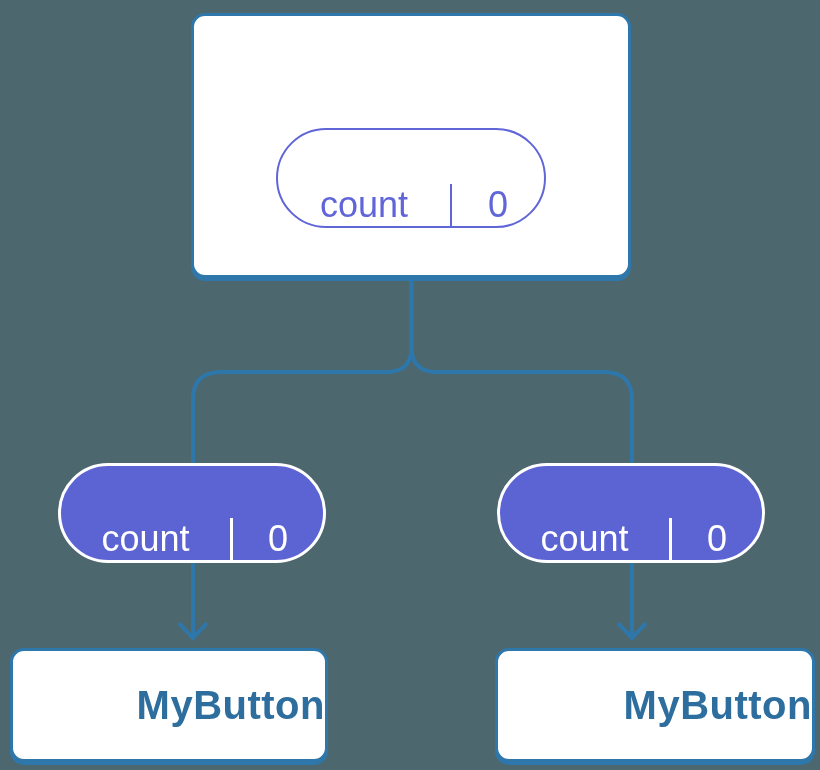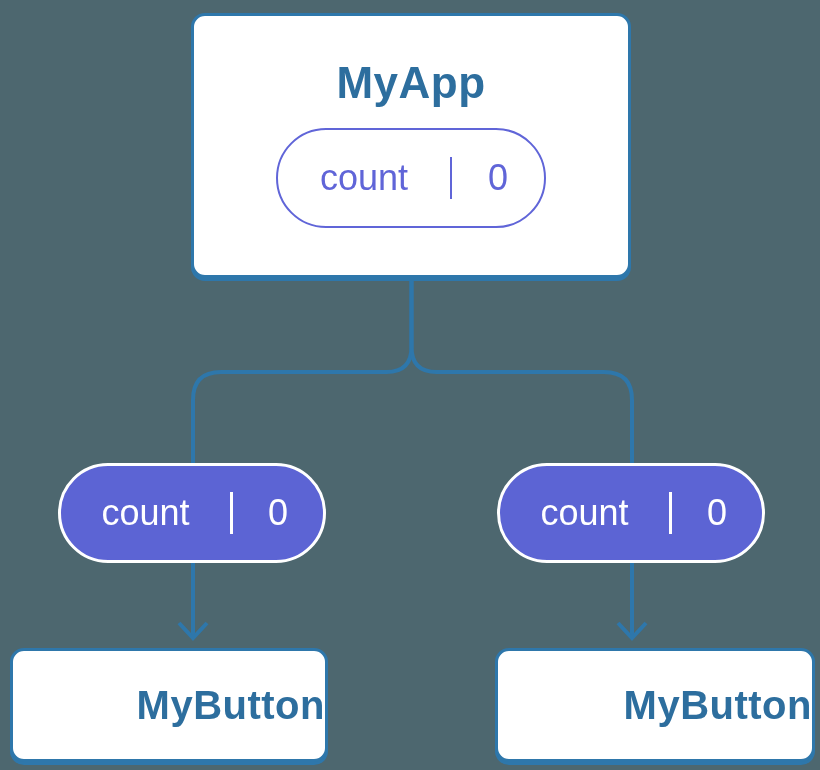--- a/index.html
+++ b/index.html
@@ -38,21 +38,21 @@
   }
   .card-leaf{
     display:flex;align-items:center;justify-content:flex-end;
   }
   .card-leaf .node-title{
     font-size:40px;font-weight:700;color:var(--label);letter-spacing:0.5px;
   }
   .card-leaf-left{left:10px;top:648px;width:318px;height:114px;}
   .card-leaf-right{left:495px;top:648px;width:320px;height:114px;}
   .pill{
-    display:flex;align-items:center;
+    display:flex;align-items:flex-end;
     border-radius:999px;
     font-size:36px;
     z-index:3;
   }
   .pill-outlined{
     position:absolute;left:50%;top:112px;transform:translateX(-50%);
     width:270px;height:100px;
     background:var(--white);
     border:2.5px solid var(--purple-outline);
     color:var(--purple-outline);
@@ -85,21 +85,20 @@
   <svg class="connectors" width="820" height="770" viewBox="0 0 820 770">
     <g stroke="#2e77ab" stroke-width="4" fill="none">
       <path d="M 411.5 278 L 411.5 347 Q 411.5 372 386.5 372 L 221 372 Q 193 372 193 400 L 193 636"></path>
       <path d="M 411.5 278 L 411.5 347 Q 411.5 372 436.5 372 L 604 372 Q 632 372 632 400 L 632 636"></path>
       <polyline points="179,623 193,638 207,623"></polyline>
       <polyline points="618,623 632,638 646,623"></polyline>
     </g>
   </svg>
 
   <div class="node-card card-root">
-    <div class="node-title">MyApp</div>
     <div class="pill pill-outlined">
       <div class="pill-name">count</div>
       <div class="pill-value">0</div>
     </div>
   </div>
 
   <div class="pill pill-filled pill-filled-left">
     <div class="pill-name">count</div>
     <div class="pill-value">0</div>
   </div>

